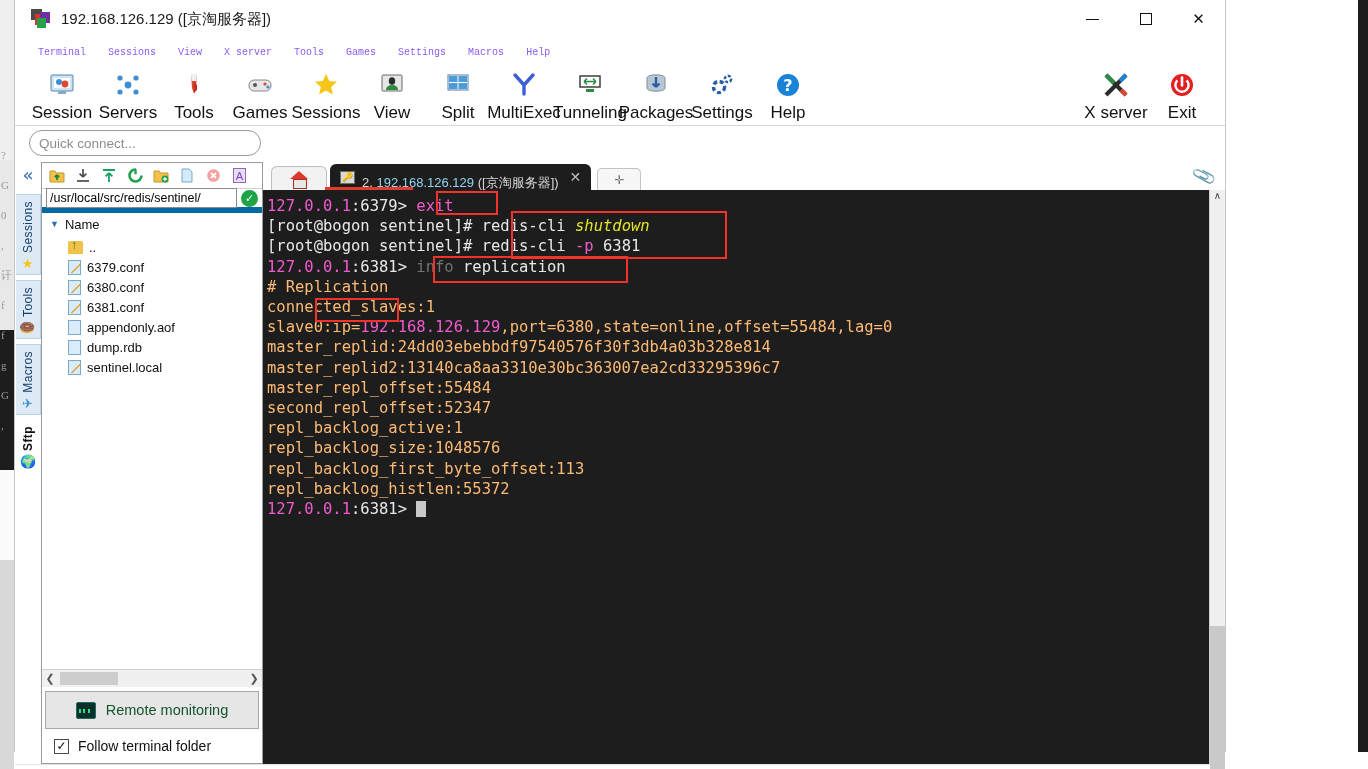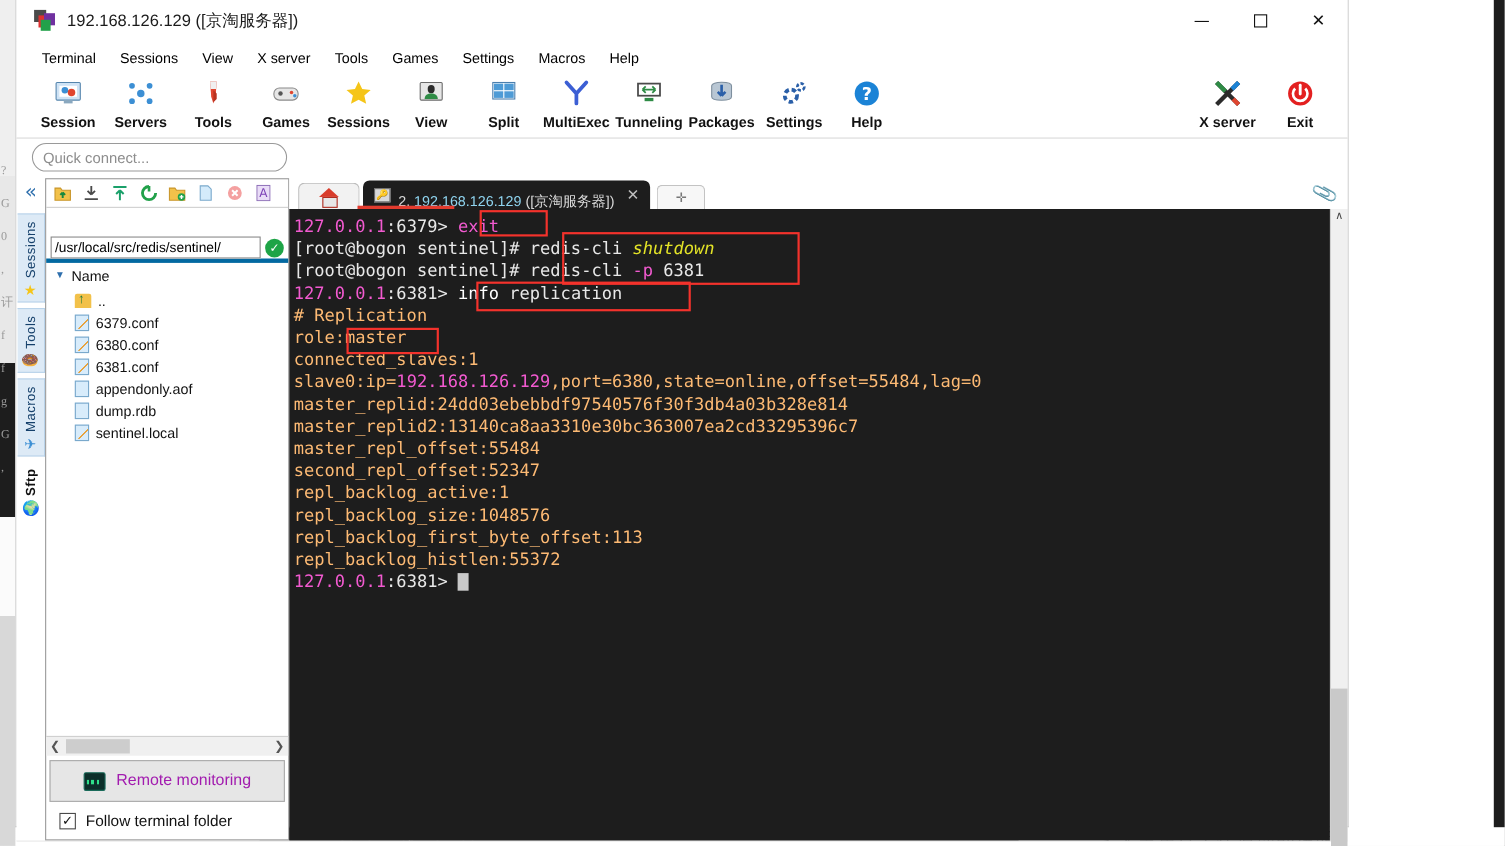--- a/index.html
+++ b/index.html
@@ -41,28 +41,28 @@
   .title-text { font-size:15px; color:#1b1b1b; }
   .win-controls { position:absolute; right:0; top:0; height:38px; display:flex; }
   .win-btn { width:53px; height:38px; display:flex; align-items:center; justify-content:center;
       font-size:15px; color:#111; }
   .minline { width:13px; height:1px; background:#111; }
   .maxsq { width:12px; height:12px; border:1px solid #111; }
 
   
   .menubar { height:28px; display:flex; align-items:center; padding-left:12px; gap:0px;
       background:#ffffff; }
-  .menu-item { font-size:13px; color:#000000; padding:4px 11px; cursor:default; }
+  .menu-item { font-size:10px; color:#8b5cf6; padding:4px 11px; cursor:default;font-family:Liberation Mono, monospace; }
 
   
   .toolbar { height:60px; background:#ffffff; display:flex; align-items:flex-start;
       padding:4px 0 0 14px; position:relative; border-bottom:1px solid #d9d9d9; }
   .tb-item { width:66px; display:flex; flex-direction:column; align-items:center; gap:3px; }
   .tb-ico { height:30px; display:flex; align-items:center; justify-content:center; }
-  .tb-lbl { font-size:13px; color:#111; white-space:nowrap;font-weight:bold; }
+  .tb-lbl { font-size:17px; color:#111; white-space:nowrap; }
   .tb-right { position:absolute; right:10px; top:4px; display:flex; }
 
   
   .qc-row { height:34px; display:flex; align-items:center; padding-left:14px; background:#fff;}
   .qc-box { width:232px; height:26px; border:1px solid #9a9a9a; border-radius:13px;
       display:flex; align-items:center; padding-left:9px; font-size:13.5px; color:#8d8d8d; }
 
   
   .body-row { display:flex; height:604px; }
 
@@ -80,22 +80,22 @@
   .rail-grp.plain { background:#ffffff; border:none; }
   .rail-grp.plain .rail-txt { color:#111; font-weight:bold; }
 
   
   .filepanel { width:222px; border:1px solid #9a9a9a; background:#fff; display:flex;
       flex-direction:column; margin-top:2px; }
   .fp-toolbar { height:26px; display:flex; align-items:center; gap:2px; padding:0 3px;
       border-bottom:1px solid #cfcfcf; }
   .fp-ic { width:24px; height:22px; display:flex; align-items:center; justify-content:center;
       font-size:14px; }
-  .fp-path { height:24px; display:flex; align-items:center; border-bottom:4px solid #0369a1;
-      padding:0 4px 0 4px;margin-top:26px; }
+  .fp-path { height:24px; display:flex; align-items:center; border-bottom:6px solid #0369a1;
+      padding:0 4px 0 4px; }
   .fp-path input { flex:1; border:1px solid #8a8a8a; height:20px; font-size:12.5px;
       padding:0 3px; font-family:"Liberation Sans",sans-serif; outline:none; }
   .fp-ok { width:17px; height:17px; border-radius:50%; background:#1ea447; color:#fff;
       font-size:11px; display:flex; align-items:center; justify-content:center; margin-left:4px;}
   .fp-head { height:22px; display:flex; align-items:center; font-size:13px; color:#111;
       padding-left:8px; gap:6px; }
   .fp-sort { color:#2e6fad; font-size:9px; }
   .fp-list { flex:1; overflow:hidden; padding-top:2px; }
   .fp-row { height:20px; display:flex; align-items:center; font-size:13px; color:#111;
       padding-left:26px; gap:6px; }
@@ -110,21 +110,21 @@
       border-top:1px solid #d0d0d0; }
   .fp-hscroll .arr { width:16px; text-align:center; font-size:11px; color:#555; }
   .fp-hthumb { width:58px; height:13px; background:#cdcdcd; margin-left:2px; }
   .fp-hs-track { flex:1; }
   .fp-monitor { height:38px; margin:4px 3px 0 3px; border:1px solid #a8a8a8; background:#e6e6e6;
       display:flex; align-items:center; justify-content:center; gap:10px; }
   .mon-ico { width:20px; height:17px; border:1.5px solid #1a6b5a; background:#0c2f2a;
       position:relative; border-radius:2px; }
   .mon-ico::after { content:""; position:absolute; left:2px; top:6px; width:14px; height:4px;
       background:linear-gradient(90deg,#2ee08a 0 2px,transparent 2px 4px,#2ee08a 4px 6px,transparent 6px 9px,#2ee08a 9px 11px,transparent 11px 14px); }
-  .fp-monitor span { font-size:14.5px; color:#a21caf; }
+  .fp-monitor span { font-size:14.5px; color:#14532d; }
   .fp-follow { height:34px; display:flex; align-items:center; gap:9px; padding-left:12px; }
   .cbx { width:15px; height:15px; border:1px solid #4a4a4a; background:#fff;
       display:flex; align-items:center; justify-content:center; font-size:12px; color:#111; }
   .fp-follow span { font-size:14px; color:#111; }
 
   
   .term-wrap { flex:1; display:flex; flex-direction:column; }
   .tabbar { height:30px; background:#ffffff; display:flex; align-items:flex-end;
       position:relative; padding-left:8px; }
   .tab-home { width:56px; height:24px; background:#f2f2f2; border:1px solid #bdbdbd;
@@ -150,21 +150,21 @@
   .tabbar-right { position:absolute; right:10px; bottom:3px; font-size:17px; color:#3b49b5;
       transform:rotate(-20deg); }
 
   .term-outer { flex:1; display:flex; }
   .term { flex:1; background:#1d1d1d; padding:6px 0 0 4px; overflow:hidden; position:relative;
       font-family:"DejaVu Sans Mono", monospace; font-size:15.5px; line-height:20.2px; }
   .tline { white-space:pre; color:#dcdcdc; position:relative; }
   .c-mag { color:#f25ad0; }
   .c-wht { color:#e8e8e8; }
   .c-yel { color:#e3e327;font-style:italic; }
-  .c-cyn { color:#ffffff; }
+  .c-cyn { color:#737373; }
   .c-gry { color:#fdba74; }
   .cursor { display:inline-block; width:10px; height:16px; background:#c9c9c9;
       vertical-align:-3px; }
   .hl { position:absolute; border:2px solid #f3322c; pointer-events:none; }
 
   .vscroll { width:16px; background:#f0f0f0; border-left:1px solid #cfcfcf;
       display:flex; flex-direction:column; align-items:center; }
   .vs-arr { height:16px; font-size:10px; color:#444; }
   .vs-track { flex:1; width:16px; position:relative; }
   .vs-thumb { position:absolute; left:0; top:420px; width:15px; height:170px; background:#c9c9c9; }
@@ -537,21 +537,20 @@
         <div class="tabbar-right">📎</div>
       </div>
 
       <div class="term-outer">
         <div class="term" id="termScreen">
             <div class="tline"><span class="c-mag">127.0.0.1</span><span class="c-wht">:6379&gt; </span><span class="c-mag">exit</span></div>
             <div class="tline"><span class="c-wht">[root@bogon sentinel]# </span><span class="c-wht">redis-cli </span><span class="c-yel">shutdown</span></div>
             <div class="tline"><span class="c-wht">[root@bogon sentinel]# </span><span class="c-wht">redis-cli </span><span class="c-mag">-p</span><span class="c-wht"> 6381</span></div>
             <div class="tline"><span class="c-mag">127.0.0.1</span><span class="c-wht">:6381&gt; </span><span class="c-cyn">info</span><span class="c-wht"> replication</span></div>
             <div class="tline"><span class="c-gry"># Replication</span></div>
-            <div class="tline"><span class="c-gry">role:master</span></div>
             <div class="tline"><span class="c-gry">connected_slaves:1</span></div>
             <div class="tline"><span class="c-gry">slave0:ip=</span><span class="c-mag">192.168.126.129</span><span class="c-gry">,port=6380,state=online,offset=55484,lag=0</span></div>
             <div class="tline"><span class="c-gry">master_replid:24dd03ebebbdf97540576f30f3db4a03b328e814</span></div>
             <div class="tline"><span class="c-gry">master_replid2:13140ca8aa3310e30bc363007ea2cd33295396c7</span></div>
             <div class="tline"><span class="c-gry">master_repl_offset:55484</span></div>
             <div class="tline"><span class="c-gry">second_repl_offset:52347</span></div>
             <div class="tline"><span class="c-gry">repl_backlog_active:1</span></div>
             <div class="tline"><span class="c-gry">repl_backlog_size:1048576</span></div>
             <div class="tline"><span class="c-gry">repl_backlog_first_byte_offset:113</span></div>
             <div class="tline"><span class="c-gry">repl_backlog_histlen:55372</span></div>

